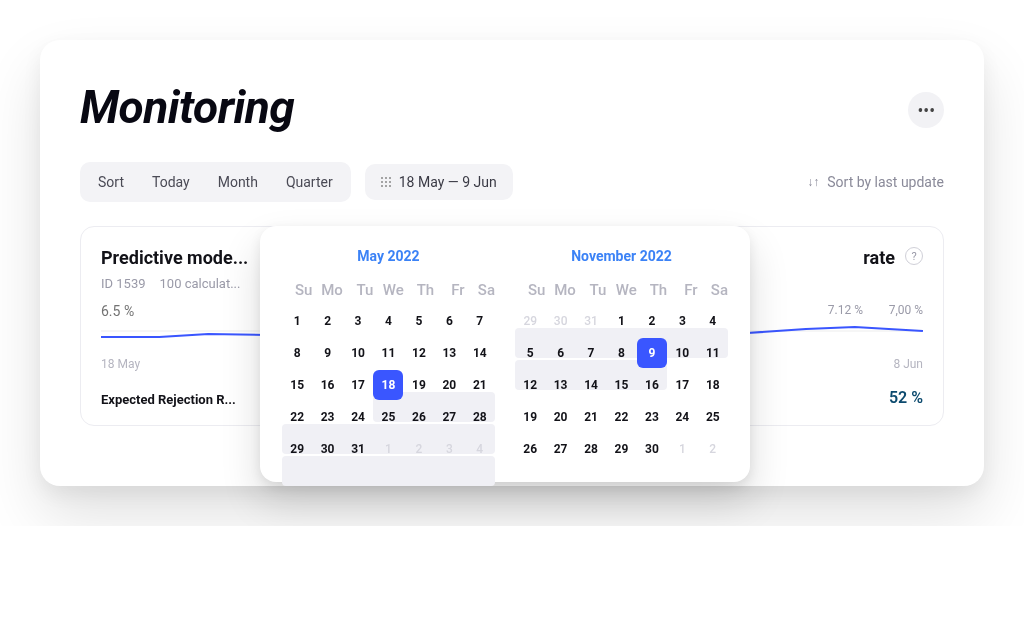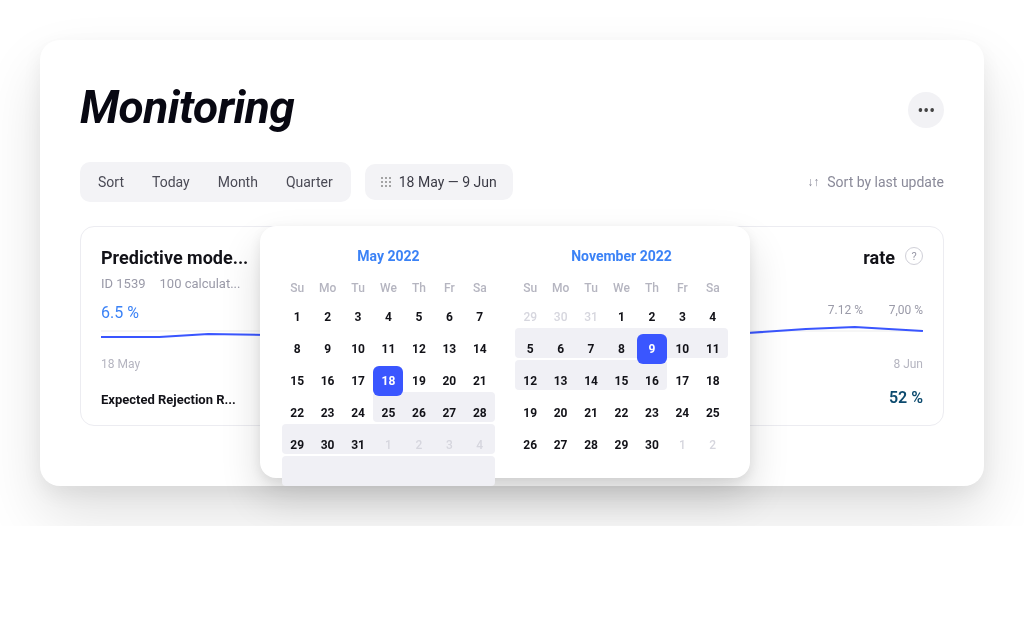--- a/index.html
+++ b/index.html
@@ -34,40 +34,40 @@
   .arrows { font-size: 12px; color: #8a8a99; }
   .cards { display: flex; }
   .card {
     flex: 1; background: #fff; border: 1px solid #ececf1; border-radius: 14px; padding: 20px;
     min-height: 200px; position: relative;
   }
   .card-title { font-size: 18px; font-weight: 700; color: #121218; margin-bottom: 8px; display:flex; align-items:center; justify-content:space-between; }
   .card-sub { font-size: 13px; color: #9a9aa8; display: flex; gap: 14px; margin-bottom: 22px; }
   .mini-chart { height: 40px; position: relative; margin-bottom: 4px; }
   .mini-chart svg { width: 100%; height: 100%; }
-  .chart-lbl-left { font-size: 16px; color: #3b82f6; position: absolute; left: 0; top: -10px; }
+  .chart-lbl-left { font-size: 14px; color: #737373; position: absolute; left: 0; top: -10px; }
   .chart-lbl-r1 { font-size: 12px; color: #9a9aa8; position: absolute; right: 60px; top: -10px; }
   .chart-lbl-r2 { font-size: 12px; color: #9a9aa8; position: absolute; right: 0; top: -10px; }
   .axis-date-l { font-size: 12px; color: #b5b5c0; margin-top: 4px; }
   .axis-date-r { font-size: 12px; color: #b5b5c0; margin-top: 4px; text-align: right; }
   .card-foot { position: absolute; bottom: 18px; left: 20px; font-size: 13px; font-weight: 700; color: #121218; }
   .card-foot-r { position: absolute; bottom: 18px; right: 20px; font-size: 16px; font-weight: 600; color: #0c4a6e; text-align: center; }
   .qmark { width:18px;height:18px;border-radius:50%;border:1px solid #d0d0d8;display:inline-flex;align-items:center;justify-content:center;font-size:11px;color:#9a9aa8;font-weight:400; }
 
   
   .cal-pop {
     position: absolute; top: 186px; left: 220px; width: 490px;
     background: #fff; border-radius: 16px;
     box-shadow: 0 20px 40px rgba(0,0,0,0.14), 0 4px 12px rgba(0,0,0,0.08);
     padding: 22px 22px 18px 22px; display: flex; gap: 20px; z-index: 20;
   }
   .cal { flex: 1; }
   .cal-title { font-size: 14px; font-weight: 700; color: #3b82f6; text-align: center; margin-bottom: 12px; }
   .cal-grid { display: grid; grid-template-columns: repeat(7, 1fr); gap: 0; row-gap: 2px; position: relative; }
-  .dow { font-size: 12px; color: #b5b5c0; text-align: center; padding: 5px 0; font-weight: 500; }
+  .dow { font-size: 15px; color: #b5b5c0; text-align: right; padding: 5px 0; font-weight: 500; }
   .day {
     font-size: 12px; font-weight: 700; color: #121218; height: 30px;
     display: flex; align-items: center; justify-content: center; position: relative; cursor: pointer;
     z-index: 2;
   }
   .day.muted { color: #d6d6de; font-weight: 500; }
   .day.sel { color: #fff; }
   .day.sel::before {
     content: ''; position: absolute; width: 30px; height: 30px; background: #3a56ff; border-radius: 6px; z-index: -1;
   }

